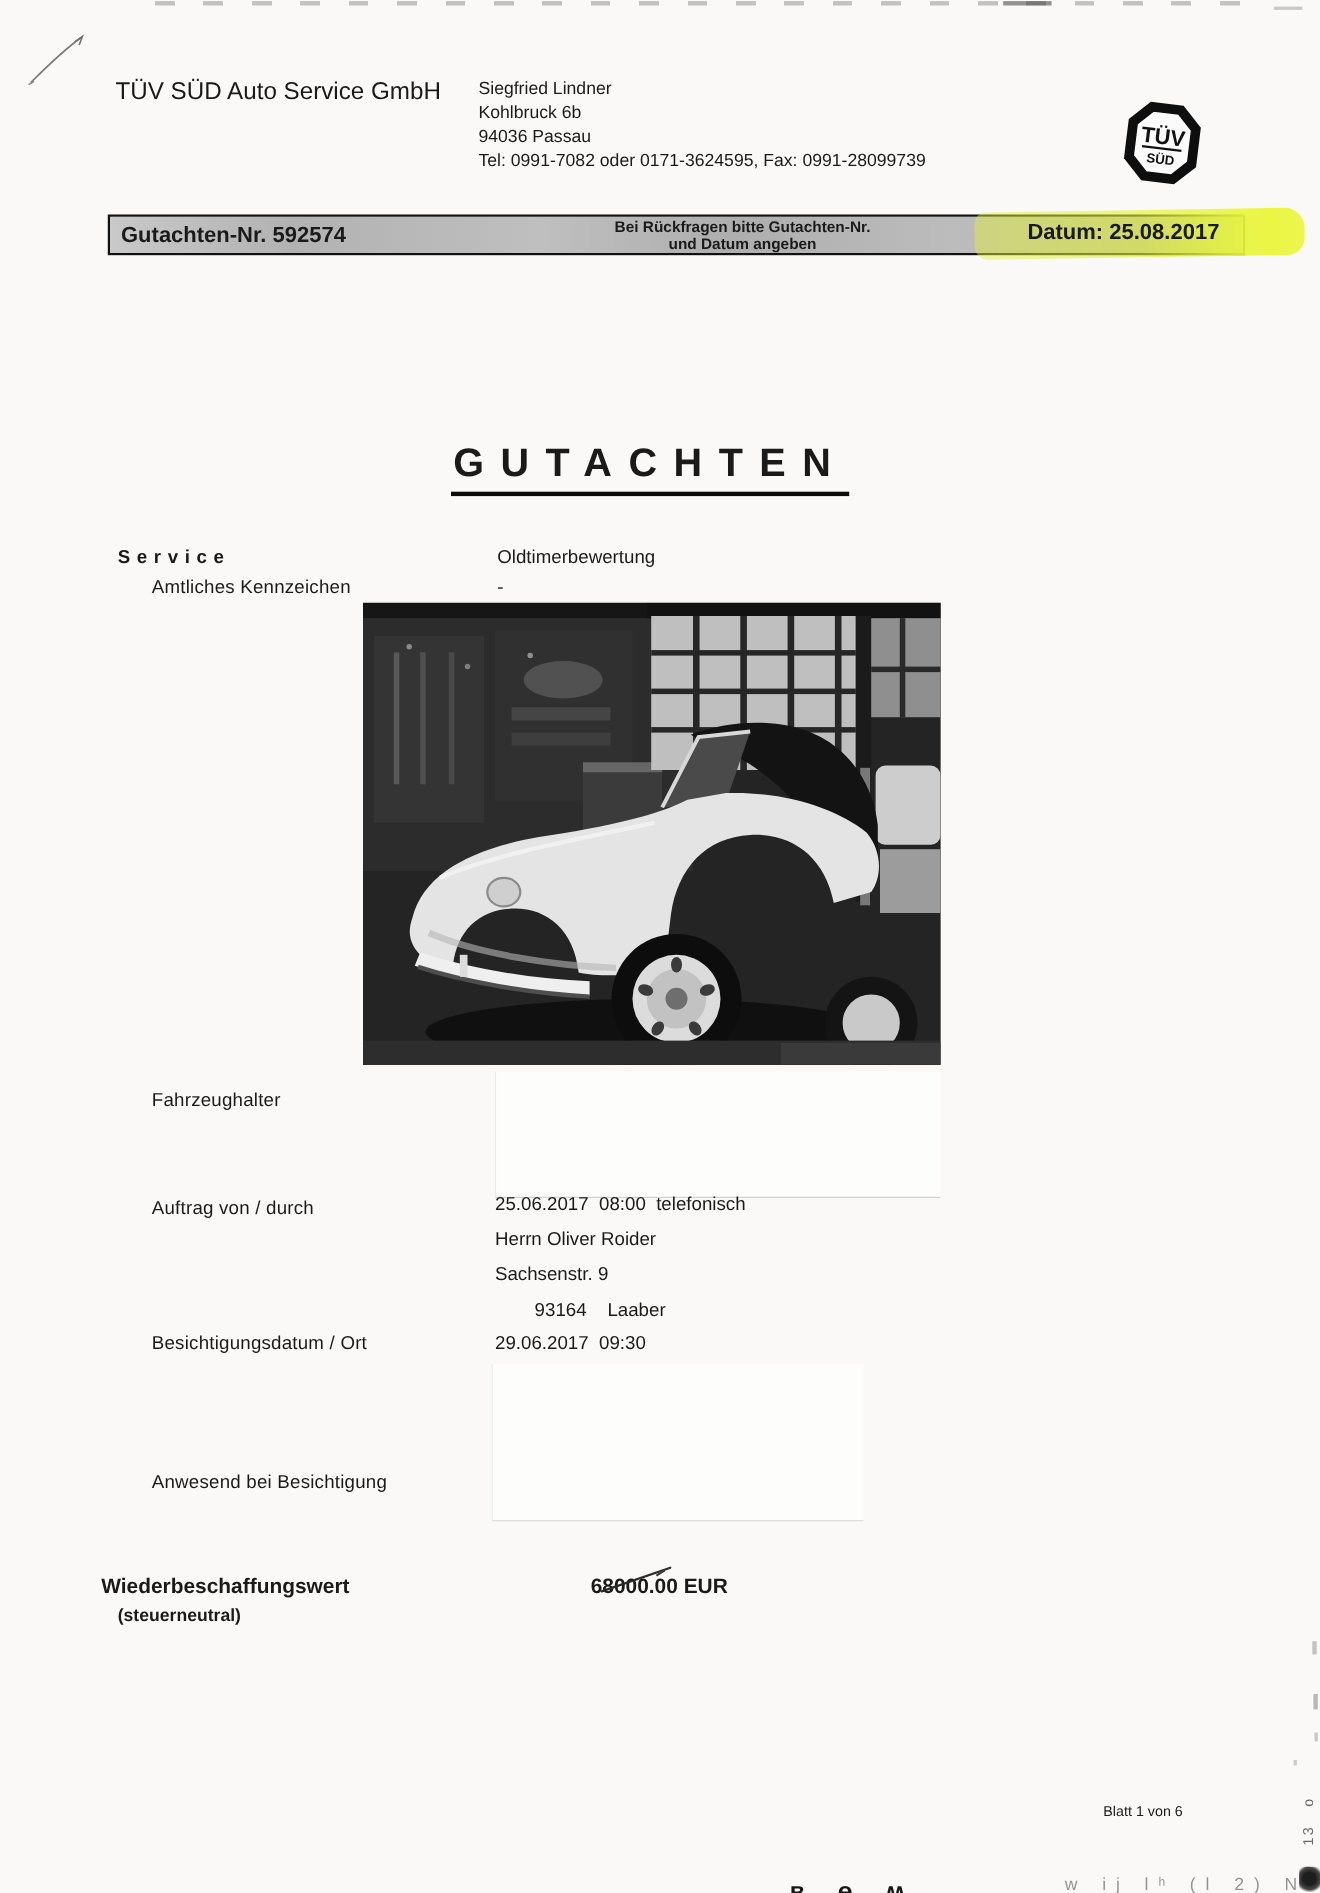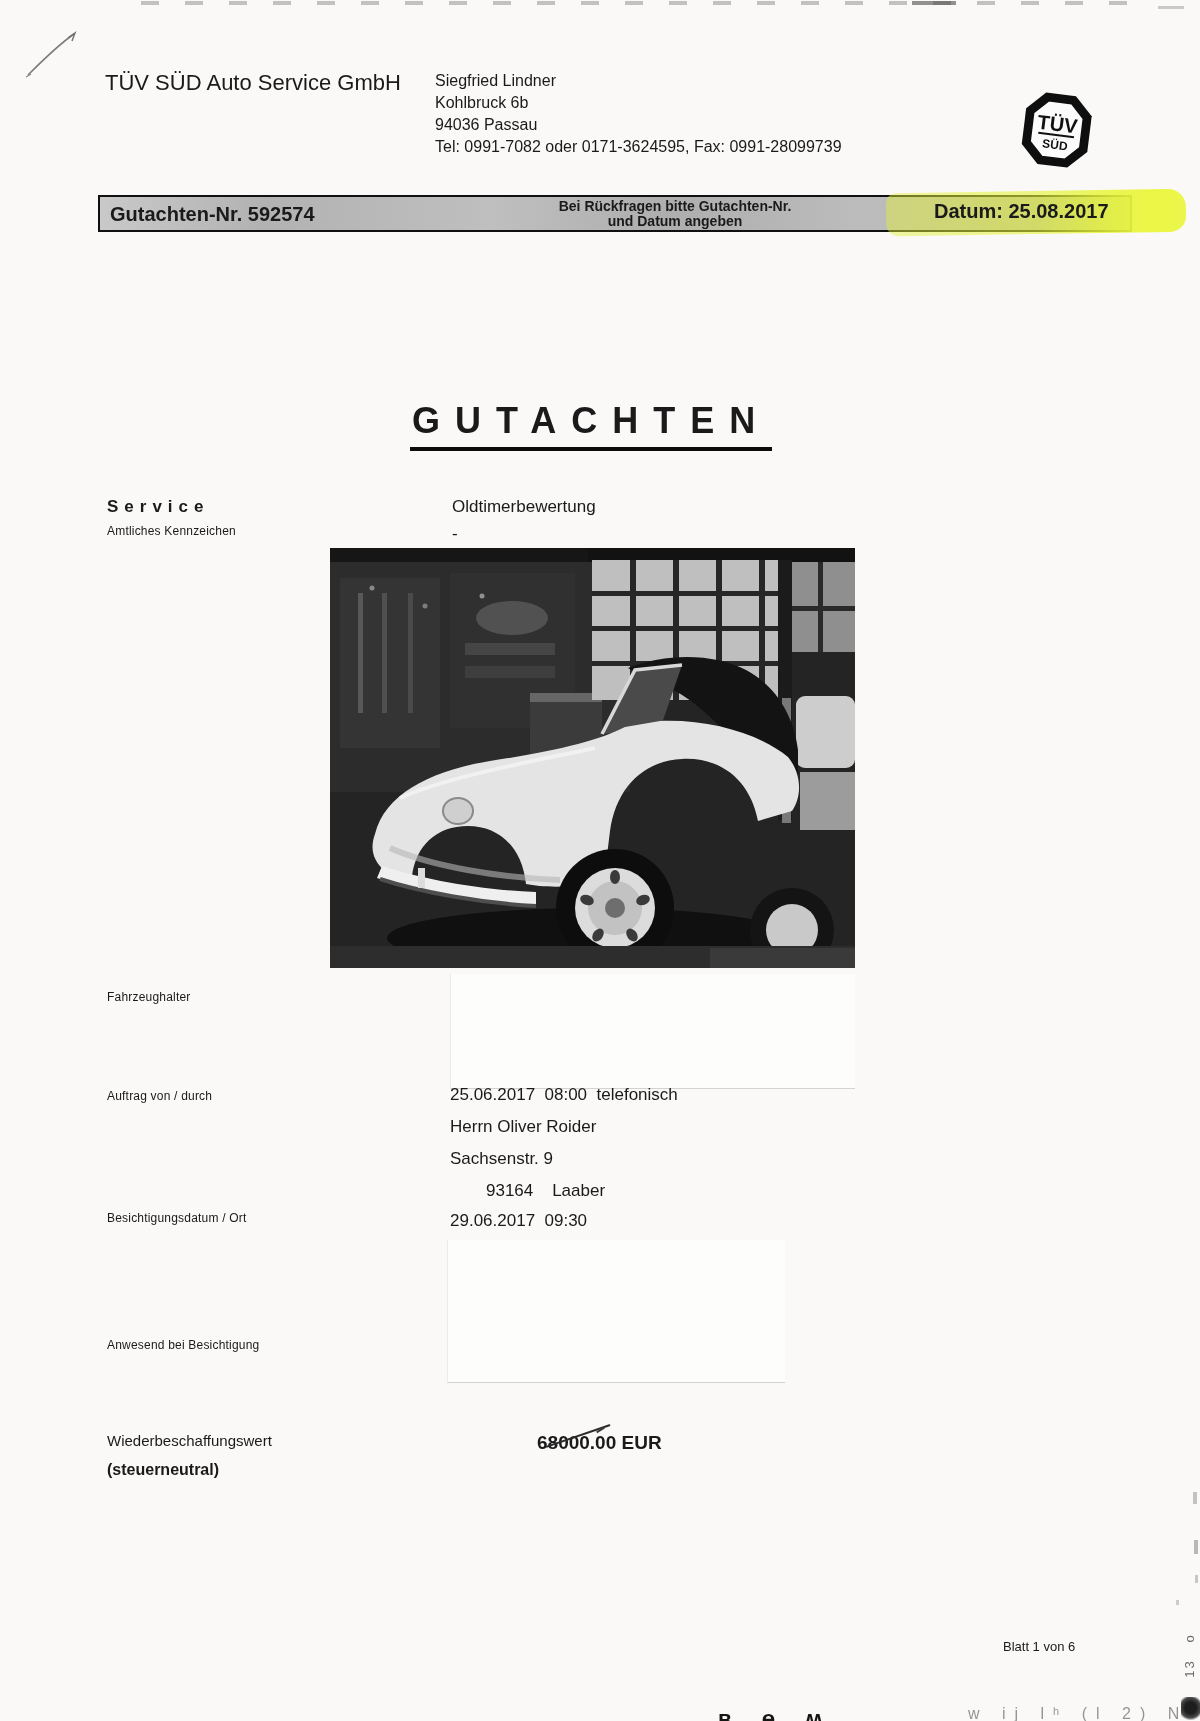--- a/index.html
+++ b/index.html
@@ -1,21 +1,21 @@
 <!DOCTYPE html>
 <html><head>
 <meta charset="utf-8">
 <style>
   html,body{margin:0;padding:0;background:#dddad5;}
   .page{position:relative;width:1200px;height:1721px;margin:0 auto;
         background:#faf9f7;overflow:hidden;
         font-family:"Liberation Sans","DejaVu Sans",sans-serif;color:#1a1a1a;}
   .abs{position:absolute;}
   .pre{white-space:pre;}
-  .lbl{font-size:12px;letter-spacing:.2px;}
+  .lbl{font-size:17px;letter-spacing:.2px;margin-left:31px;}
   .val{font-size:17px;}
   
   .company{left:105px;top:70px;font-size:22px;}
   .contact{left:435px;top:70px;font-size:16px;line-height:22px;}
   .logo{left:1018px;top:91px;}
   
   .refbar{left:98px;top:195px;width:1034px;height:37px;
           border:2px solid #101010;box-sizing:border-box;
           background:linear-gradient(90deg,#c9c9c9,#b2b2b2 16%,#bfbfbf 38%,#aeaeae 55%,#bcbcbc 74%,#b3b3b3);}
   .refnum{left:10px;top:6px;font-size:20px;font-weight:bold;}
@@ -44,21 +44,21 @@
   .f-halter{left:107px;top:990px;}
   .f-auftrag{left:107px;top:1089px;}
   .a1{left:450px;top:1085px;}
   .a2{left:450px;top:1117px;}
   .a3{left:450px;top:1149px;}
   .a4{left:450px;top:1181px;margin-left:36px;}
   .f-besicht{left:107px;top:1211px;}
   .b1{left:450px;top:1211px;}
   .f-anwesend{left:107px;top:1338px;}
   
-  .wert1{left:107px;top:1432px;font-size:15px;font-weight:normal;}
+  .wert1{left:92px;top:1432px;font-size:19px;font-weight:bold;}
   .wert2{left:107px;top:1461px;font-size:16px;font-weight:bold;}
   .wertval{left:537px;top:1432px;font-size:19px;font-weight:bold;}
   .strike{left:546px;top:1446px;width:68px;height:2px;background:#2b2b2b;
           transform:rotate(-19deg);transform-origin:left center;border-radius:2px;}
   .strike2{left:596px;top:1429px;width:9px;height:2px;background:#3c3c3c;transform:rotate(-32deg);}
   
   .blatt{left:1003px;top:1639px;font-size:13px;}
   
   .topline{left:115px;top:1px;width:1035px;height:4px;
            background:repeating-linear-gradient(90deg,rgba(110,110,110,0) 0 26px,rgba(110,110,110,.40) 26px 44px);}

